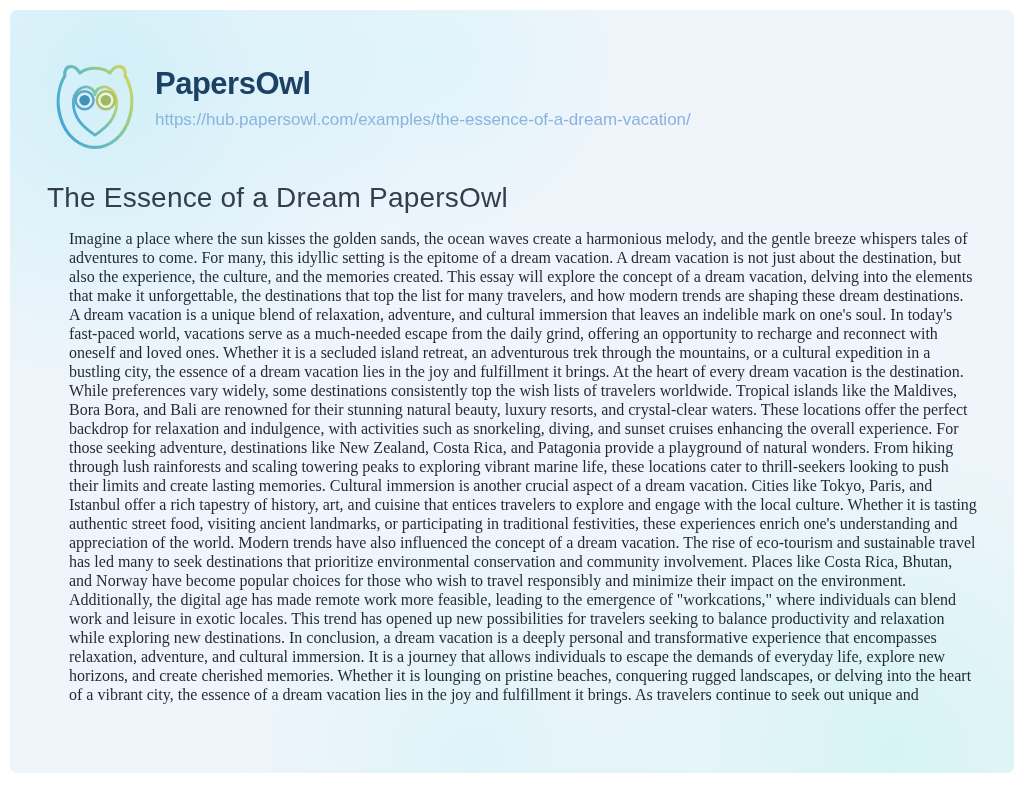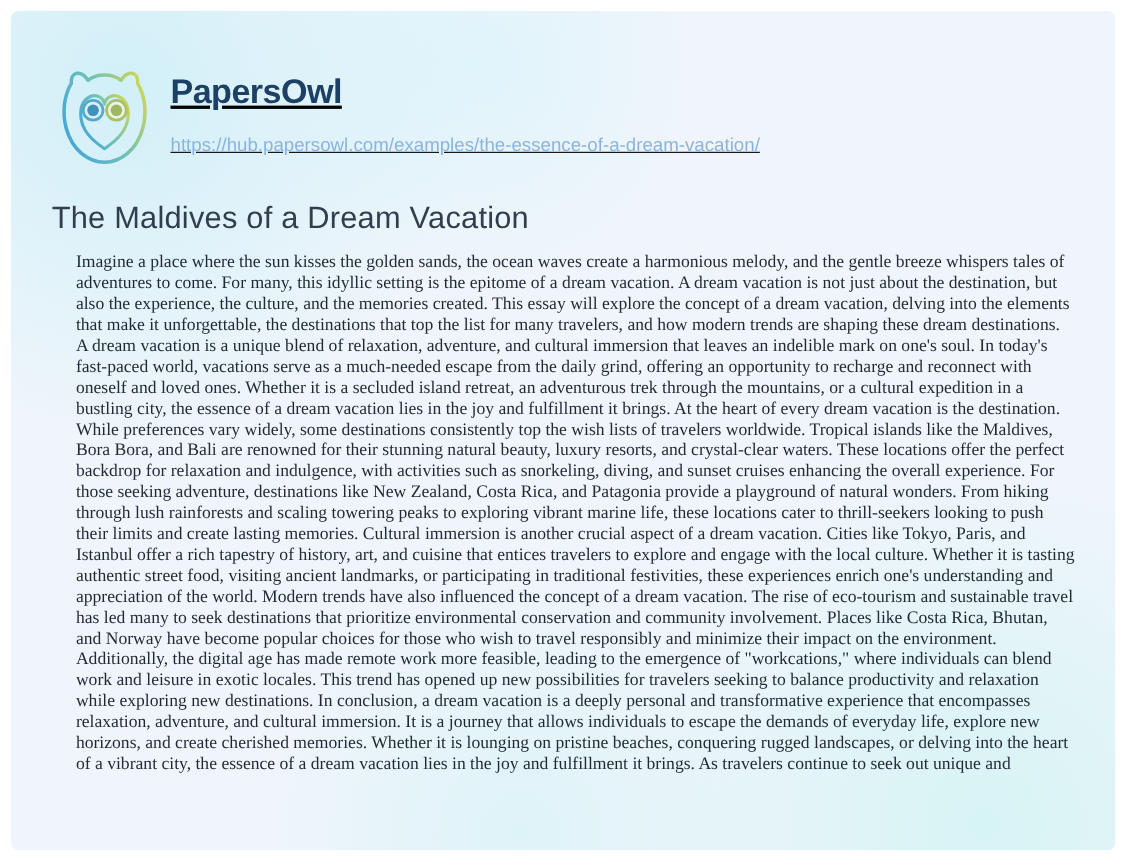--- a/index.html
+++ b/index.html
@@ -35,32 +35,31 @@
 
   .logo {
     width: 96px;
     height: 98px;
     flex: 0 0 auto;
   }
 
   .brand-block {
     margin-left: 12px;
     padding-top: 10px;
-    text-decoration: underline;
   }
 
   .brand-name {
     font-size: 31px;
     font-weight: bold;
     letter-spacing: -0.5px;
     color: #1d4065;
   }
 
   .source-url {
-    margin-top: 20px;
+    margin-top: 8px;
     font-size: 17px;
     color: #8ab4e0;
     cursor: pointer;
   }
 
   .doc-title {
     margin: 28px 37px 0 37px;
     font-size: 28px;
     font-weight: 400;
     letter-spacing: 0.2px;
@@ -105,17 +104,17 @@
       <path d="M50,58 L50,68" fill="none" stroke="url(#owlGrad)" stroke-width="3.4" stroke-linecap="round"></path>
     </svg>
 
     <div class="brand-block">
       <div class="brand-name">PapersOwl</div>
       <div class="source-url">https://hub.papersowl.com/examples/the-essence-of-a-dream-vacation/</div>
     </div>
 
   </header>
 
-  <h1 class="doc-title">The Maldives of a Dream Vacation</h1>
+  <h1 class="doc-title">The Essence of a Dream PapersOwl</h1>
 
   <div class="doc-body">Imagine a place where the sun kisses the golden sands, the ocean waves create a harmonious melody, and the gentle breeze whispers tales of adventures to come. For many, this idyllic setting is the epitome of a dream vacation. A dream vacation is not just about the destination, but also the experience, the culture, and the memories created. This essay will explore the concept of a dream vacation, delving into the elements that make it unforgettable, the destinations that top the list for many travelers, and how modern trends are shaping these dream destinations. A dream vacation is a unique blend of relaxation, adventure, and cultural immersion that leaves an indelible mark on one's soul. In today's fast-paced world, vacations serve as a much-needed escape from the daily grind, offering an opportunity to recharge and reconnect with oneself and loved ones. Whether it is a secluded island retreat, an adventurous trek through the mountains, or a cultural expedition in a bustling city, the essence of a dream vacation lies in the joy and fulfillment it brings. At the heart of every dream vacation is the destination. While preferences vary widely, some destinations consistently top the wish lists of travelers worldwide. Tropical islands like the Maldives, Bora Bora, and Bali are renowned for their stunning natural beauty, luxury resorts, and crystal-clear waters. These locations offer the perfect backdrop for relaxation and indulgence, with activities such as snorkeling, diving, and sunset cruises enhancing the overall experience. For those seeking adventure, destinations like New Zealand, Costa Rica, and Patagonia provide a playground of natural wonders. From hiking through lush rainforests and scaling towering peaks to exploring vibrant marine life, these locations cater to thrill-seekers looking to push their limits and create lasting memories. Cultural immersion is another crucial aspect of a dream vacation. Cities like Tokyo, Paris, and Istanbul offer a rich tapestry of history, art, and cuisine that entices travelers to explore and engage with the local culture. Whether it is tasting authentic street food, visiting ancient landmarks, or participating in traditional festivities, these experiences enrich one's understanding and appreciation of the world. Modern trends have also influenced the concept of a dream vacation. The rise of eco-tourism and sustainable travel has led many to seek destinations that prioritize environmental conservation and community involvement. Places like Costa Rica, Bhutan, and Norway have become popular choices for those who wish to travel responsibly and minimize their impact on the environment. Additionally, the digital age has made remote work more feasible, leading to the emergence of "workcations," where individuals can blend work and leisure in exotic locales. This trend has opened up new possibilities for travelers seeking to balance productivity and relaxation while exploring new destinations. In conclusion, a dream vacation is a deeply personal and transformative experience that encompasses relaxation, adventure, and cultural immersion. It is a journey that allows individuals to escape the demands of everyday life, explore new horizons, and create cherished memories. Whether it is lounging on pristine beaches, conquering rugged landscapes, or delving into the heart of a vibrant city, the essence of a dream vacation lies in the joy and fulfillment it brings. As travelers continue to seek out unique and</div>
 
 </div>
 
 </body></html>

